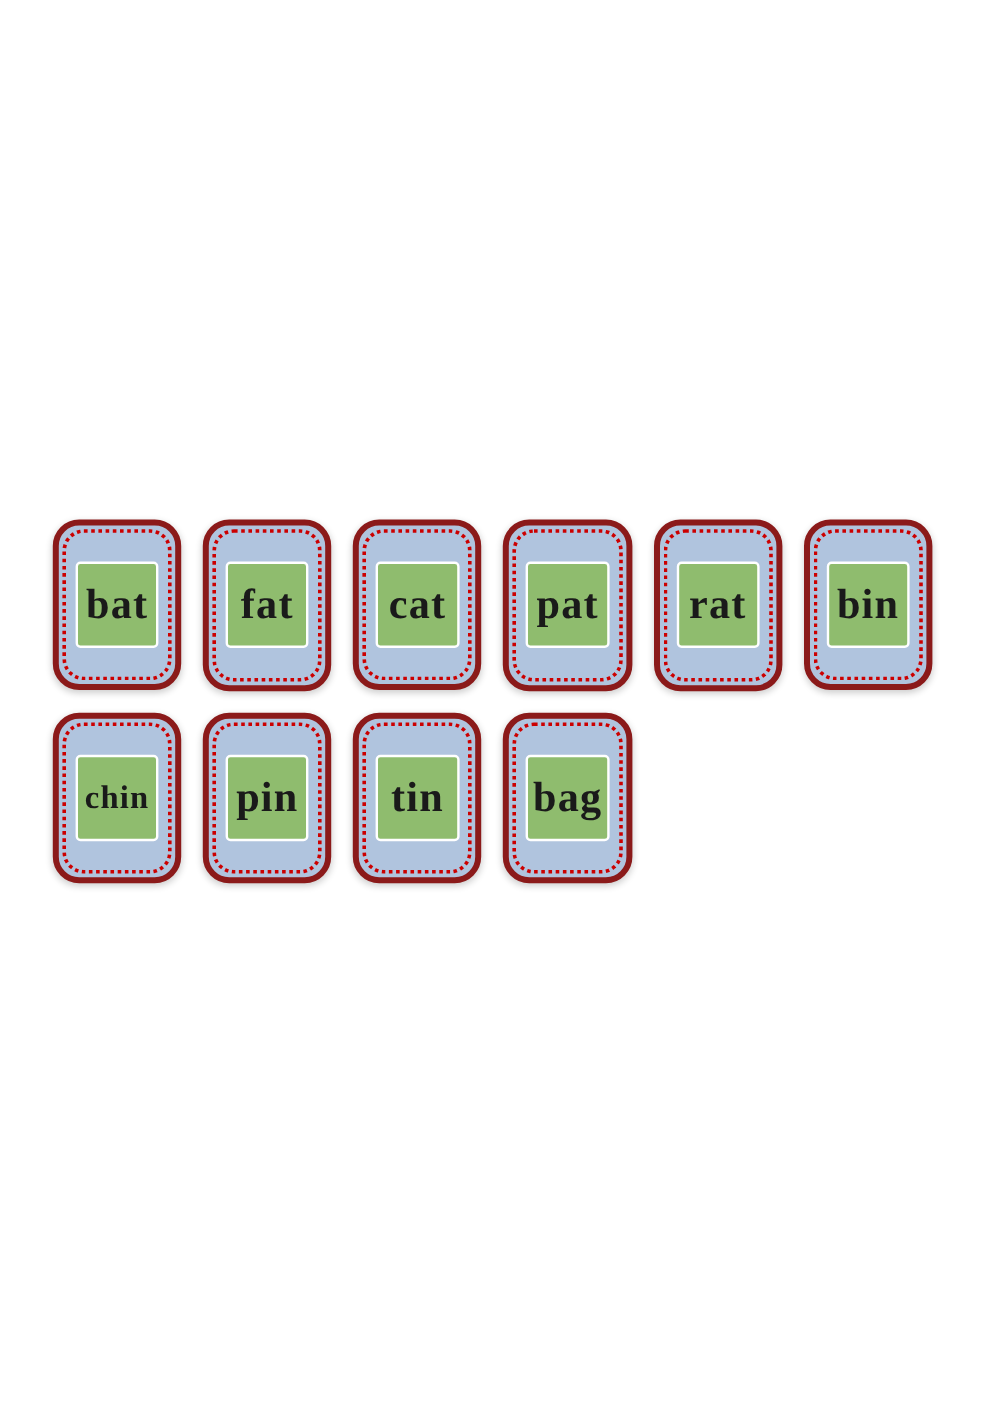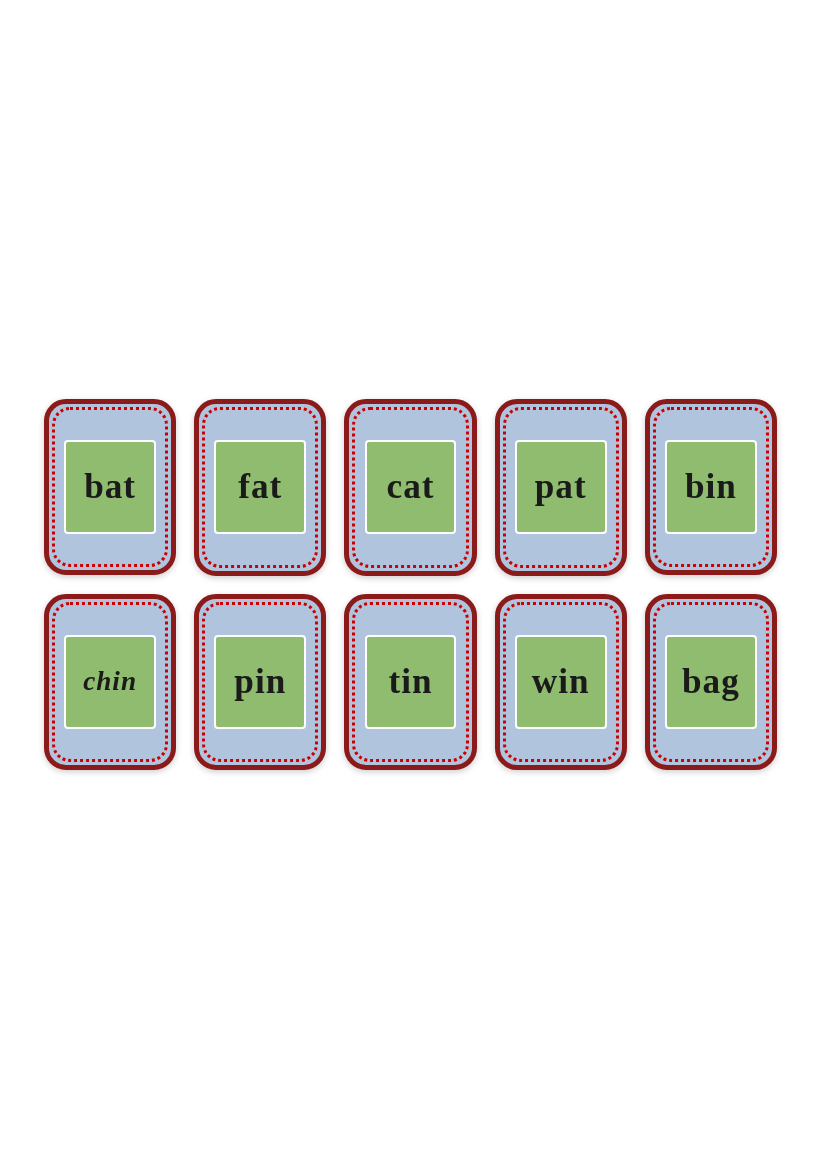--- a/index.html
+++ b/index.html
@@ -9,21 +9,21 @@
       display: flex;
       justify-content: center;
       align-items: center;
       min-height: 100vh;
       padding: 20px;
       font-family: 'Comic Sans MS', 'Chalkboard SE', cursive;
     }
 
     .grid-container {
       display: grid;
-      grid-template-columns: repeat(5, 1fr);
+      grid-template-columns: repeat(6, 1fr);
       gap: 18px;
       padding: 24px;
       background: #ffffff;
       max-width: 821px;
       width: 100%;
     }
 
     .card {
       background: #b0c4de;
       border: 5px solid #8b1a1a;
@@ -63,21 +63,20 @@
       font-size: 2.2em;
       font-weight: bold;
       color: #1a1a1a;
       font-family: 'Comic Sans MS', 'Chalkboard SE', cursive;
       letter-spacing: 1px;
     }
 
     
     .word-text.long {
       font-size: 1.7em;
-      font-style: italic;
     }
   </style>
 </head>
 <body>
 
 <div class="grid-container">
 <div class="card">
       <div class="word-box">
         <span class="word-text">bat</span>
       </div>
@@ -92,41 +91,41 @@
         <span class="word-text">cat</span>
       </div>
     </div>
     <div class="card">
       <div class="word-box">
         <span class="word-text">pat</span>
       </div>
     </div>
     <div class="card">
       <div class="word-box">
+        <span class="word-text">rat</span>
+      </div>
+    </div>
+    <div class="card">
+      <div class="word-box">
         <span class="word-text">bin</span>
       </div>
     </div>
     <div class="card">
       <div class="word-box">
         <span class="word-text long">chin</span>
       </div>
     </div>
     <div class="card">
       <div class="word-box">
         <span class="word-text">pin</span>
       </div>
     </div>
     <div class="card">
       <div class="word-box">
         <span class="word-text">tin</span>
       </div>
     </div>
     <div class="card">
       <div class="word-box">
-        <span class="word-text">win</span>
-      </div>
-    </div>
-    <div class="card">
-      <div class="word-box">
         <span class="word-text">bag</span>
       </div>
     </div>
   </div>
 
 </body></html>

